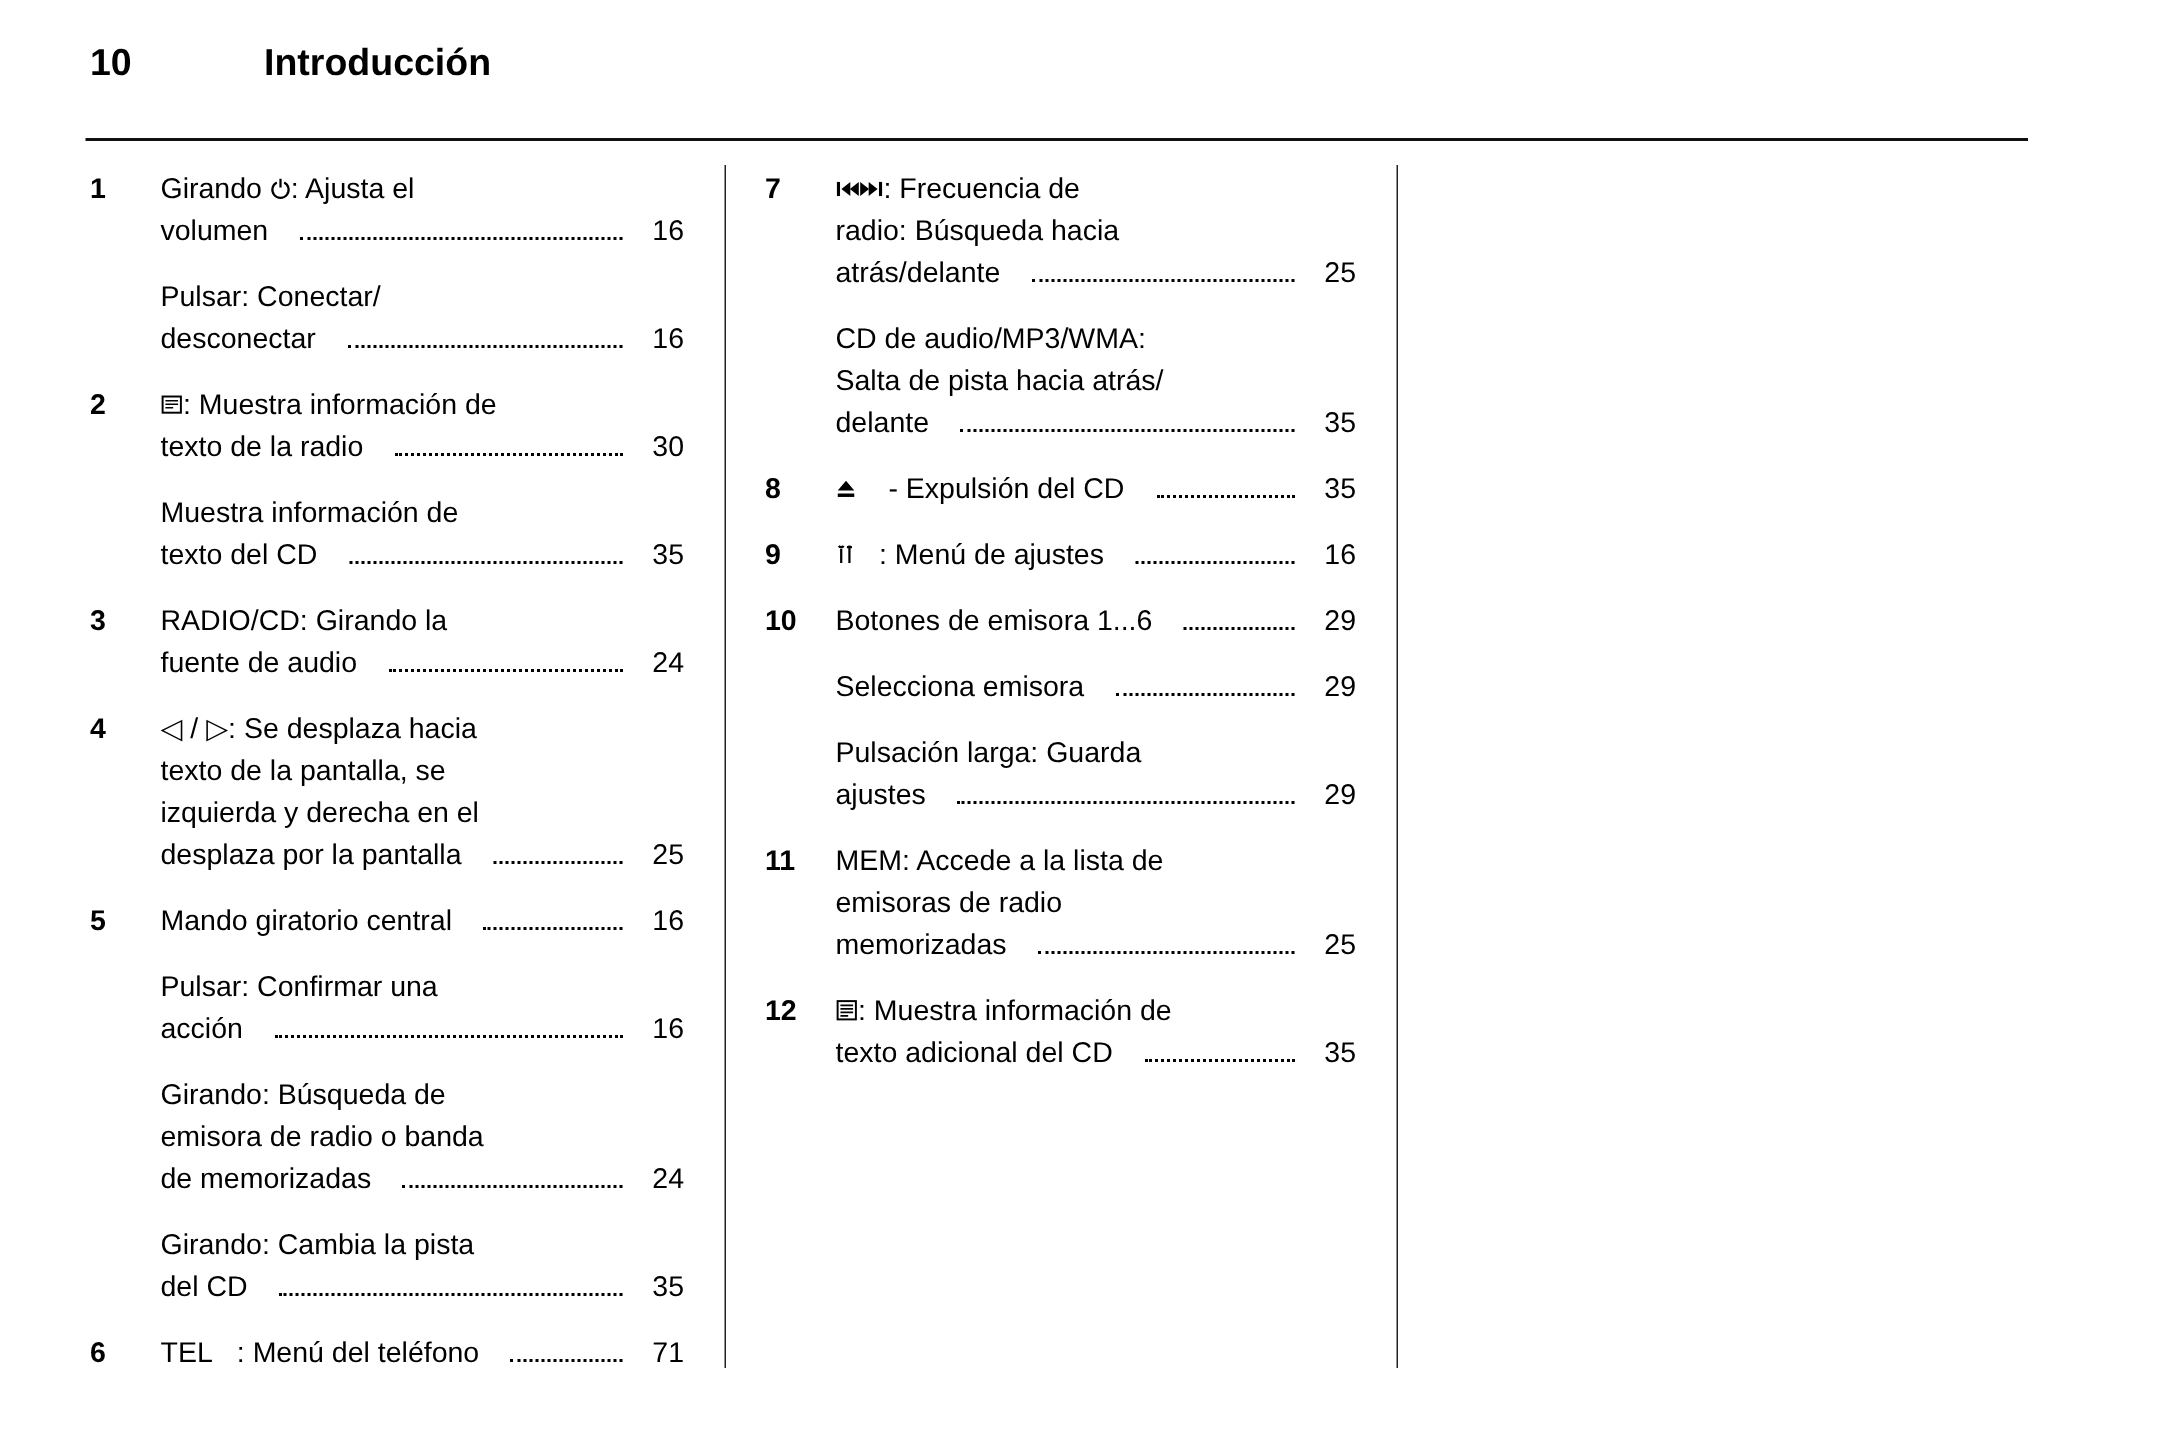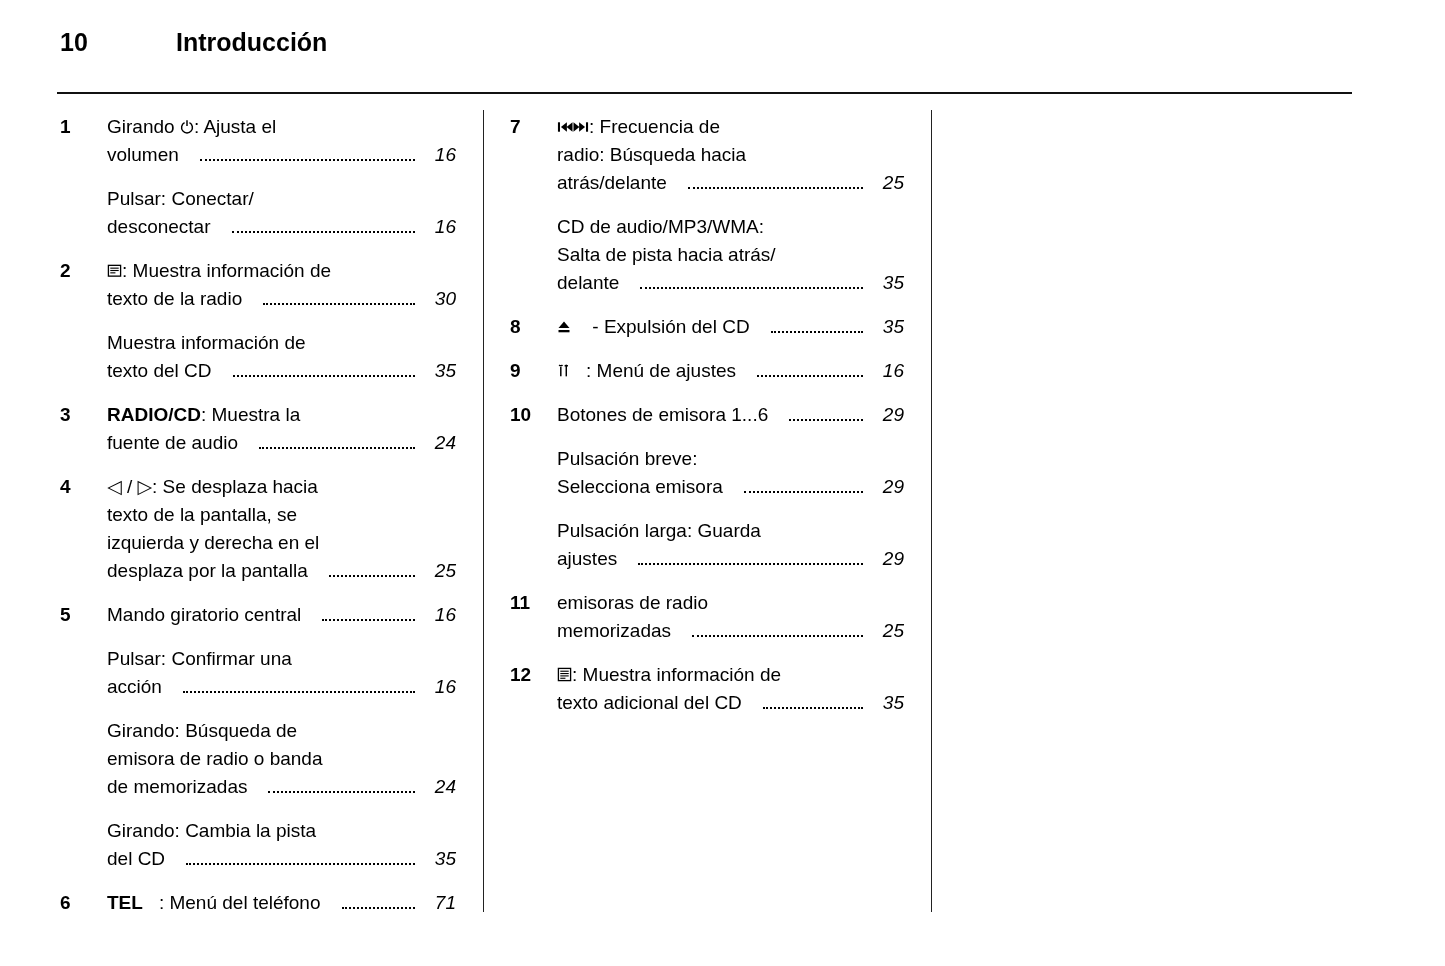--- a/index.html
+++ b/index.html
@@ -19,23 +19,23 @@
   .col { position: absolute; top: 113px; font-size: 19px; line-height: 28px; }
   .col.c1 { left: 60px;  width: 396px; }
   .col.c2 { left: 510px; width: 394px; }
   .col.c3 { left: 958px; width: 394px; }
   .entry { display: grid; grid-template-columns: 47px 1fr; }
   .num { font-weight: bold; }
   .para { margin-bottom: 16px; }
   .line { min-height: 28px; }
   .leader { display: flex; align-items: baseline; gap: 16px; }
   .t, .b { white-space: pre; }
-  .b { font-weight: bold; }
+  .b { font-weight: normal; }
   .dots { flex: 1 1 auto; min-width: 10px; margin: 0 4px 0 5px; height: 2px; border-bottom: 2px dotted #000; }
-  .pg { white-space: pre; font-style: italic; }
+  .pg { white-space: pre; }
   .icon { display: inline-block; }
   .icon svg { vertical-align: -1px; }
 </style>
 </head>
 <body>
 
 <header class="page-header">
   <span class="pgnum">10</span>
   <span class="title">Introducción</span>
 </header>
@@ -92,21 +92,21 @@
             <span class="dots"></span>
             <span class="pg">35</span>
           </div>
         </div>
       </div>
     </div>
     <div class="entry">
       <span class="num">3</span>
       <div class="body">
         <div class="para">
-          <div class="line"><span class="b">RADIO/CD</span><span class="t">: Muestra la</span></div>
+          <div class="line"><span class="b">RADIO/CD</span><span class="t">: Girando la</span></div>
           <div class="line leader">
             <span class="t">fuente de audio</span>
             <span class="dots"></span>
             <span class="pg">24</span>
           </div>
         </div>
       </div>
     </div>
     <div class="entry">
       <span class="num">4</span>
@@ -248,41 +248,41 @@
       <span class="num">10</span>
       <div class="body">
         <div class="para">
           <div class="line leader">
             <span class="t">Botones de emisora 1...6</span>
             <span class="dots"></span>
             <span class="pg">29</span>
           </div>
         </div>
         <div class="para">
-          <div class="line"><span class="t">Pulsación breve:</span></div>
           <div class="line leader">
             <span class="t">Selecciona emisora</span>
             <span class="dots"></span>
             <span class="pg">29</span>
           </div>
         </div>
         <div class="para">
           <div class="line"><span class="t">Pulsación larga: Guarda</span></div>
           <div class="line leader">
             <span class="t">ajustes</span>
             <span class="dots"></span>
             <span class="pg">29</span>
           </div>
         </div>
       </div>
     </div>
     <div class="entry">
       <span class="num">11</span>
       <div class="body">
         <div class="para">
+          <div class="line"><span class="b">MEM</span><span class="t">: Accede a la lista de</span></div>
           <div class="line"><span class="t">emisoras de radio</span></div>
           <div class="line leader">
             <span class="t">memorizadas</span>
             <span class="dots"></span>
             <span class="pg">25</span>
           </div>
         </div>
       </div>
     </div>
     <div class="entry">

